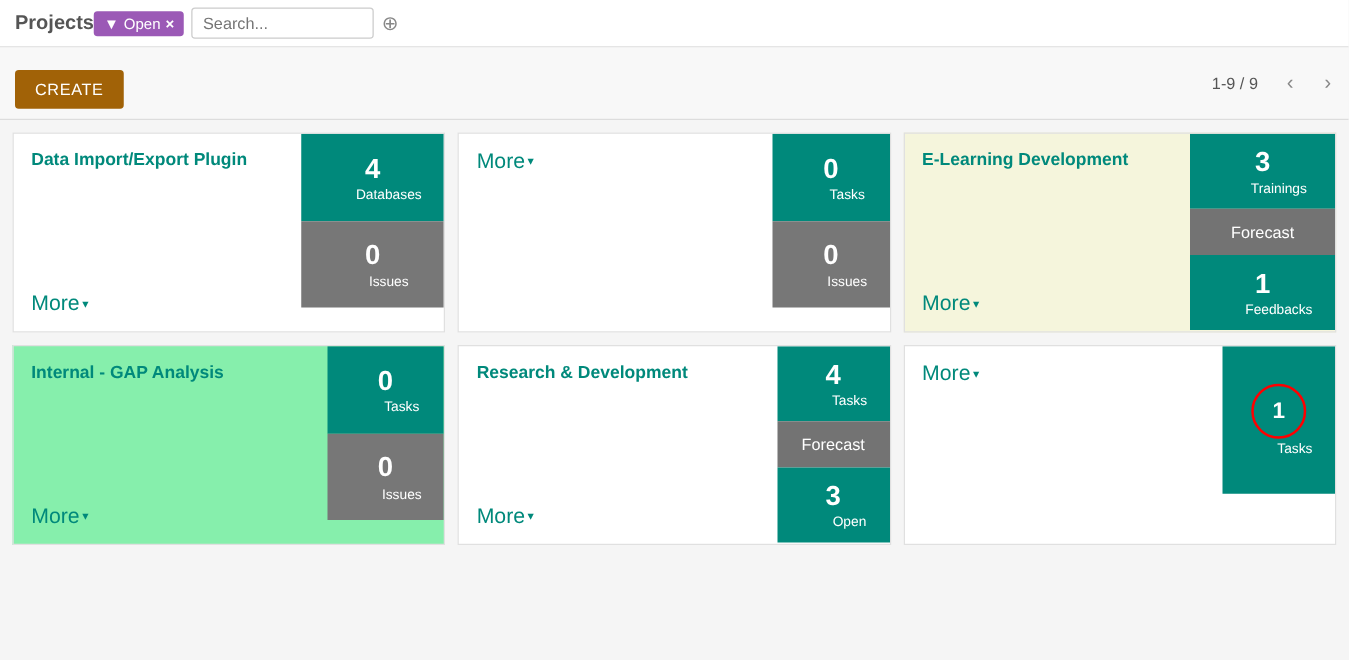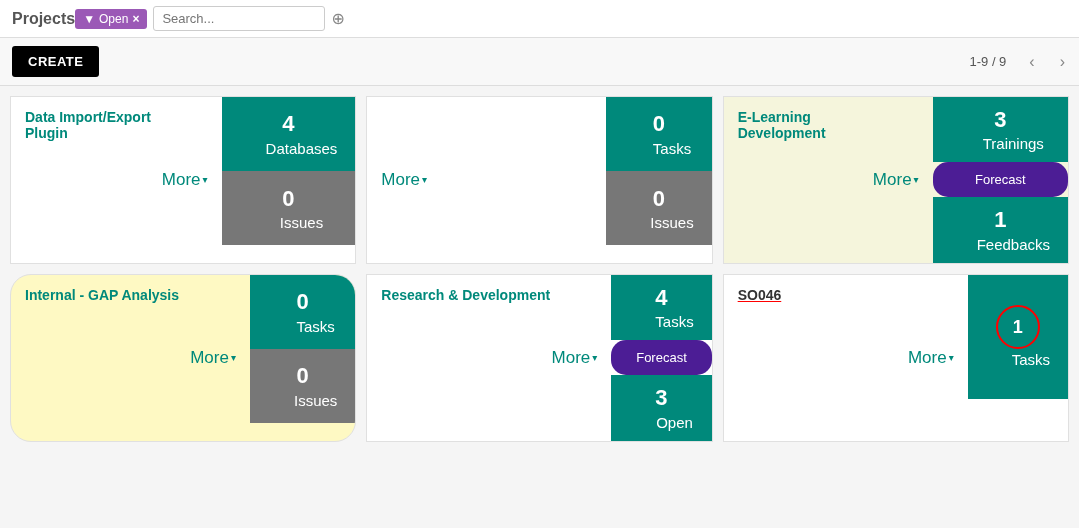--- a/index.html
+++ b/index.html
@@ -34,21 +34,21 @@
     }
     .filter-badge .close-x {
       cursor: pointer;
       font-weight: bold;
     }
     .search-input {
       border: 1px solid #ccc;
       border-radius: 3px;
       padding: 4px 8px;
       font-size: 13px;
-      width: 172px;
+      width: 146px;
       color: #999;
     }
     .search-icon-btn {
       background: none;
       border: none;
       cursor: pointer;
       font-size: 16px;
       color: #888;
     }
     .pagination {
@@ -69,29 +69,30 @@
 
     .toolbar {
       background: #f8f8f8;
       border-bottom: 1px solid #ddd;
       padding: 8px 12px;
       display: flex;
       align-items: center;
       justify-content: space-between;
     }
     .create-btn {
-      background: #000000;
+      background: #a16207;
       color: #fff;
       border: none;
       padding: 8px 16px;
       border-radius: 3px;
       cursor: pointer;
       font-size: 13px;
-      font-weight: bold;
+      font-weight: normal;
       letter-spacing: 0.5px;
+      margin-top: 10px;
     }
 
     .projects-grid {
       display: grid;
       grid-template-columns: repeat(3, 1fr);
       gap: 0;
       padding: 10px;
       gap: 10px;
     }
 
@@ -102,27 +103,27 @@
       background: #fff;
       border: 1px solid #e0e0e0;
       overflow: hidden;
       min-height: 160px;
     }
 
     .project-card.highlight-yellow {
       background: #f5f5dc;
     }
     .project-card.highlight-pink {
-      background: #fef9c3;
-      border-radius: 21px;
+      background: #86efac;
     }
 
     .project-main {
       padding: 12px 14px;
       display: flex;
+      flex-direction: column;
       justify-content: space-between;
       grid-column: 1;
       grid-row: 1 / 3;
     }
     .project-name {
       font-size: 14px;
       color: #00897b;
       font-weight: bold;
       margin-bottom: 8px;
     }
@@ -159,32 +160,31 @@
       flex-direction: column;
       align-items: center;
       justify-content: center;
       min-width: 90px;
       flex: 1;
     }
     .stat-cell.grey {
       background: #777;
     }
     .stat-cell.forecast {
-      background: #4c1d95;
+      background: #737373;
       font-size: 13px;
       font-weight: normal;
-      border-radius: 15px;
     }
     .stat-number {
       font-size: 22px;
       font-weight: bold;
       line-height: 1.2;
     }
     .stat-label {
-      font-size: 15px;
+      font-size: 11px;
       margin-top: 2px;
       padding-left: 26px;
     }
 
     .circled {
       border: 2px solid red;
       border-radius: 50%;
       width: 44px;
       height: 44px;
       display: flex;
@@ -298,21 +298,20 @@
         </div>
         <div class="stat-cell grey forecast">Forecast</div>
         <div class="stat-cell">
           <div class="stat-number">3</div>
           <div class="stat-label">Open</div>
         </div>
       </div>
     </div>
     <div class="project-card">
       <div class="project-main">
-        <div class="project-name red-underline">SO046</div>
         <div class="more-link">More</div>
       </div>
       <div class="project-stats">
         <div class="stat-cell">
           <div class="circled">
             <span class="stat-number">1</span>
           </div>
           <div class="stat-label">Tasks</div>
         </div>
       </div>

